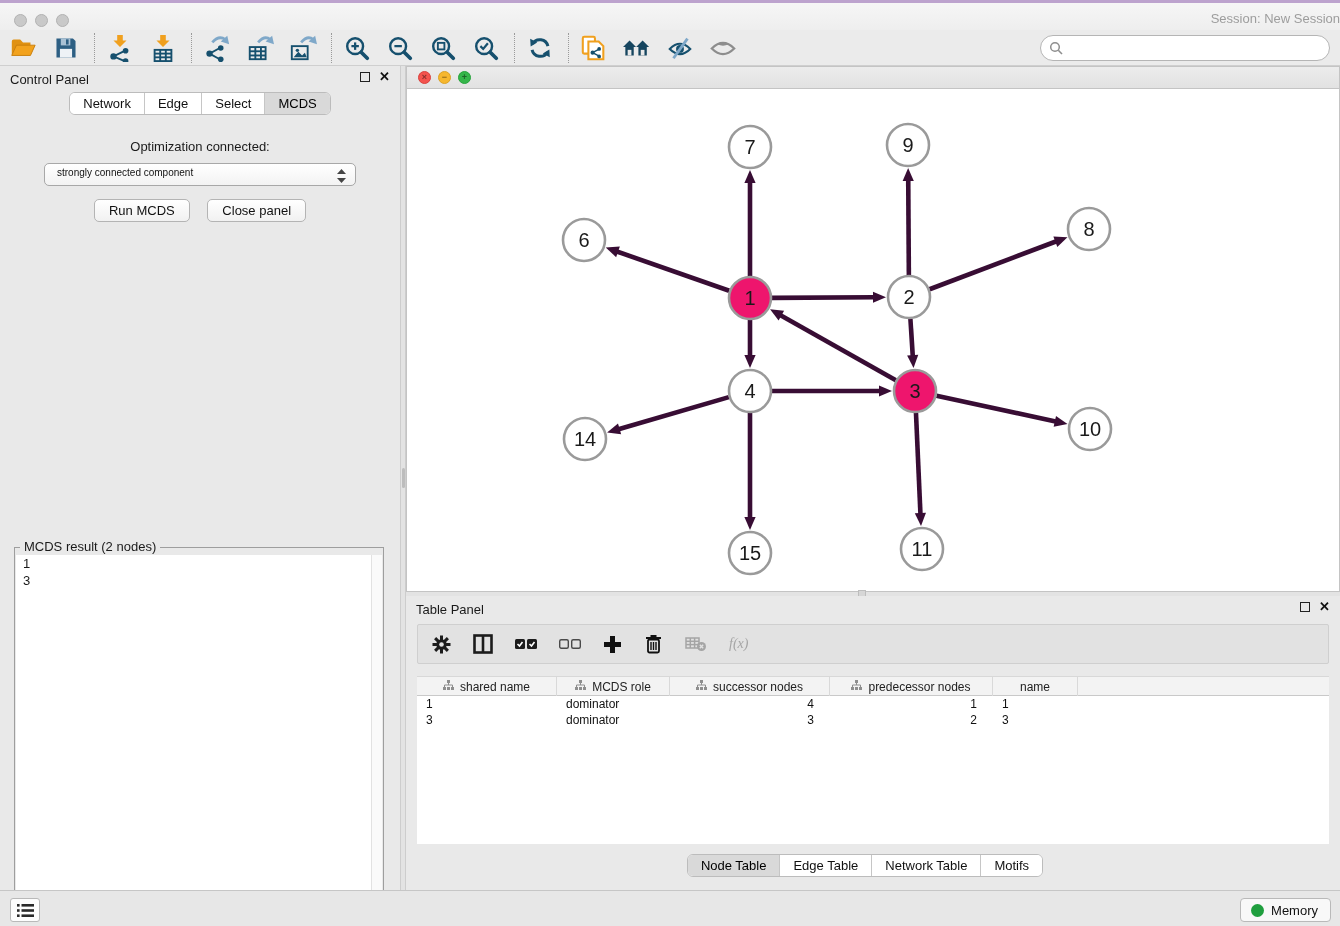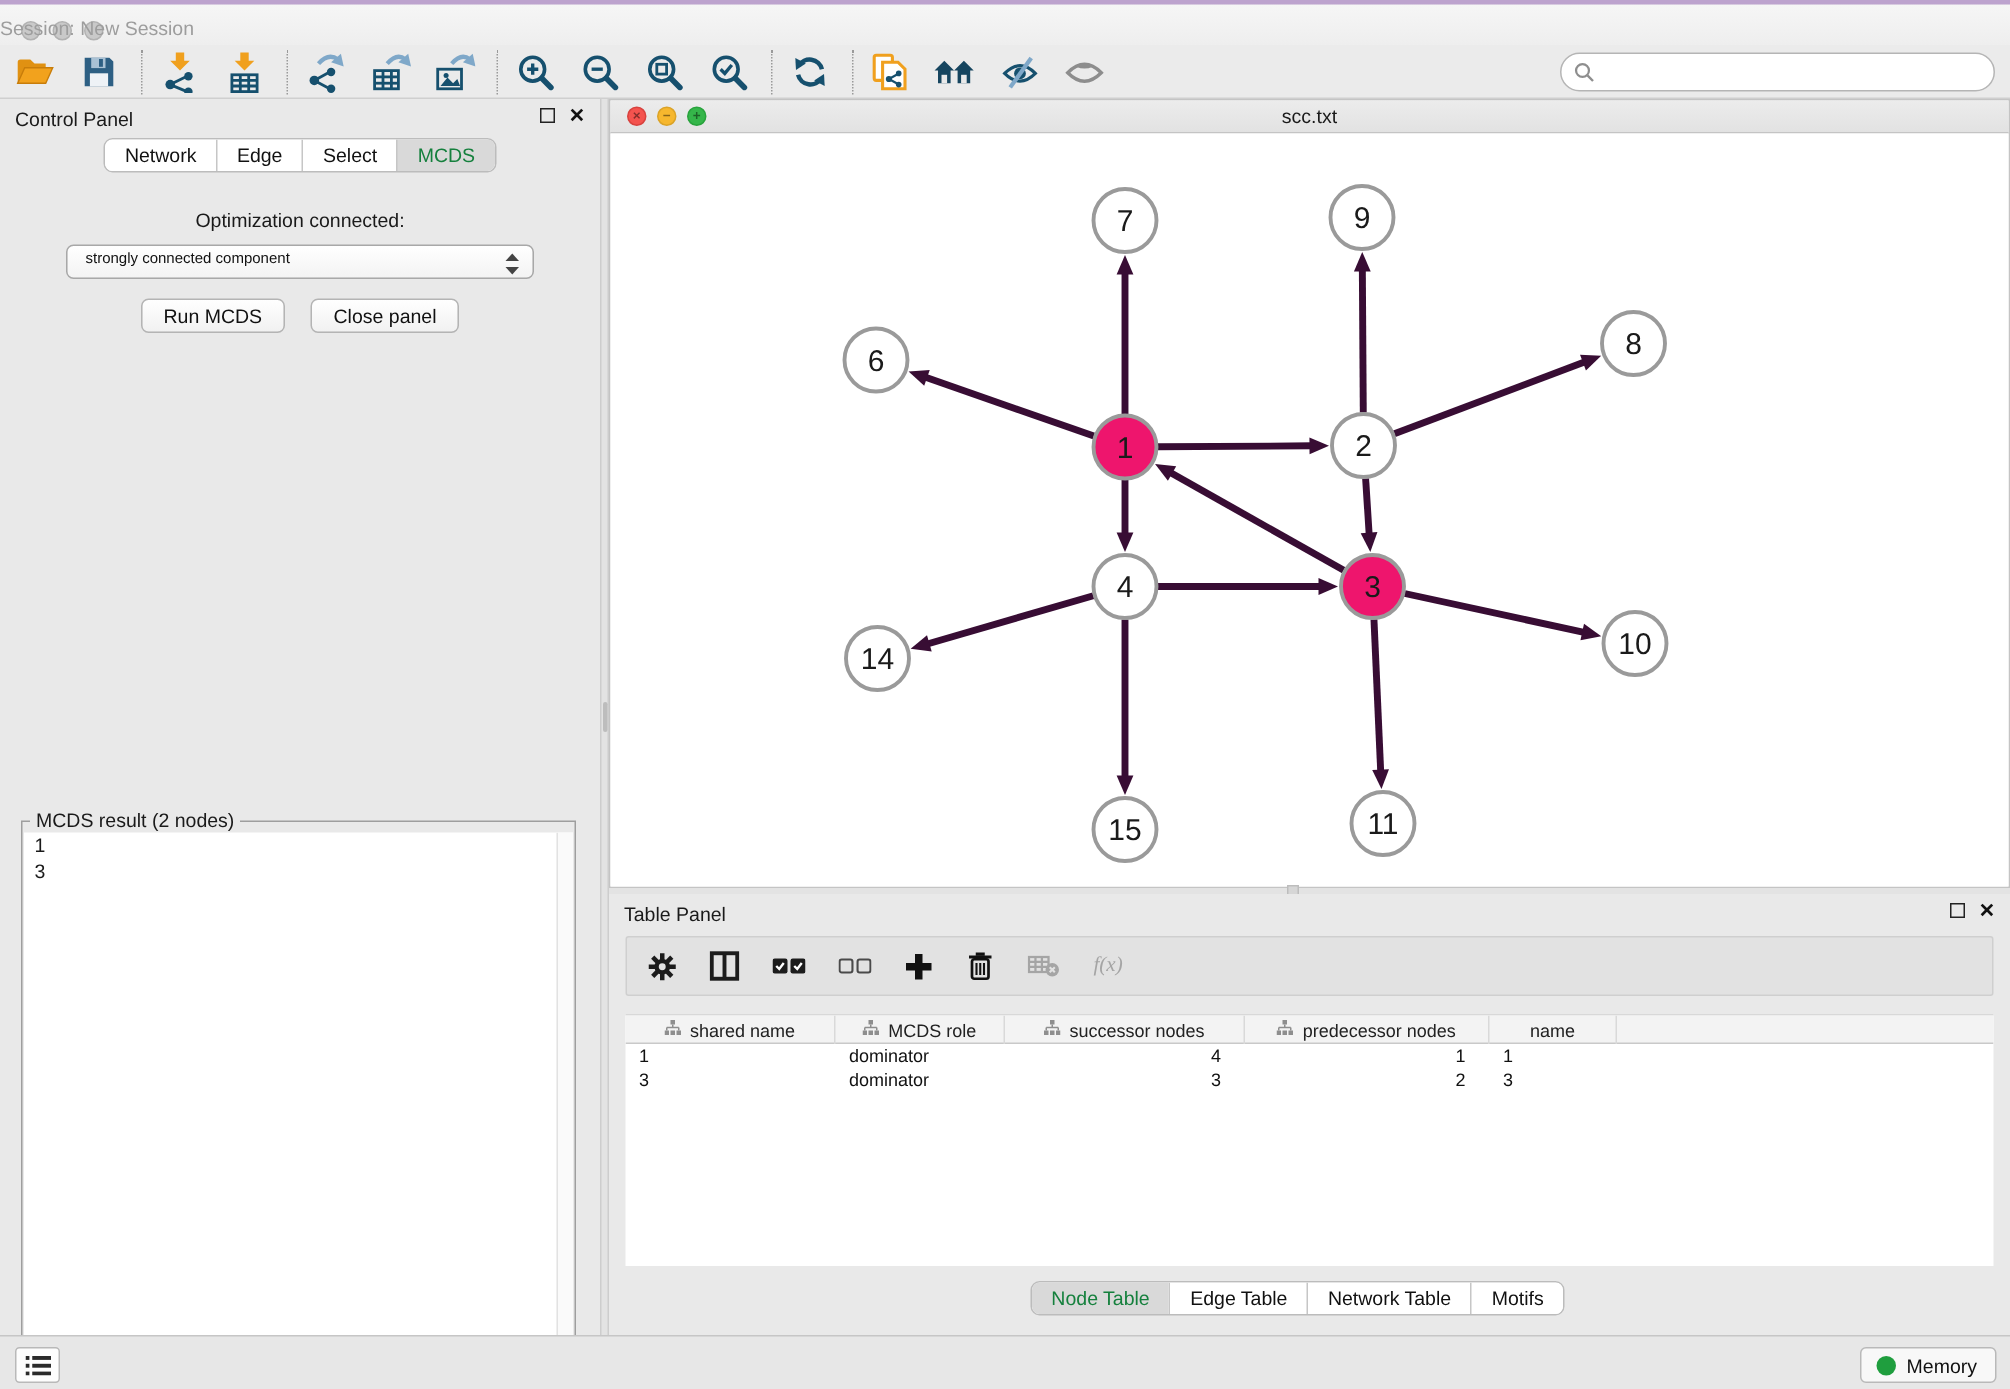--- a/index.html
+++ b/index.html
@@ -9,21 +9,21 @@
 
   
   .mac-titlebar { position:absolute; left:0; top:0; width:1340px; height:30px;
      background:linear-gradient(#f6f6f6,#eeeeee); border-top:3px solid #bda3ce; }
   .lights { position:absolute; left:14px; top:11px; display:flex; gap:8px; }
   .light { width:13px; height:13px; border-radius:50%; background:#c9c9c9; border:1px solid #b2b2b2;
      font-size:9px; line-height:11px; text-align:center; color:rgba(0,0,0,.45); font-weight:bold; }
   .light.red { background:#f4534e; border-color:#d8423e; }
   .light.yellow { background:#f6b72e; border-color:#dba327; }
   .light.green { background:#35b64a; border-color:#28a33c; }
-  .win-title { position:absolute; left:0; right:0; top:8px; text-align:left; color:#9d9d9d; font-size:13px; }
+  .win-title { position:absolute; left:0; right:0; top:8px; text-align:right; color:#9d9d9d; font-size:13px; }
 
   
   .toolbar { position:absolute; left:0; top:30px; width:1340px; height:36px;
      background:#ebebeb; border-bottom:1px solid #cfcfcf; display:flex; align-items:center; padding-left:8px; }
   .tbtn { width:30px; height:30px; margin-right:13px; display:flex; align-items:center; justify-content:center; }
   .tsep { width:1px; height:30px; margin:0 10px 0 0; border-left:1px dotted #9a9a9a; }
   .search-wrap { margin-left:auto; margin-right:10px; position:relative; }
   .search-input { width:290px; height:26px; border:1px solid #b5b5b5; border-radius:13px; background:#fff;
      padding:0 10px 0 28px; font-size:13px; outline:none; color:#333; }
   .search-icon { position:absolute; left:9px; top:6px; }
@@ -40,21 +40,21 @@
   .panel-head { position:relative; height:26px; padding:6px 0 0 10px; font-size:13px; color:#1a1a1a; }
   .head-icons { position:absolute; right:10px; top:6px; display:flex; gap:9px; align-items:center; }
   .float-box { width:10px; height:10px; border:1.6px solid #222; }
   .close-x { font-size:13px; font-weight:bold; color:#111; line-height:10px; }
 
   
   .seg-row { text-align:center; }
   .segments { display:inline-flex; border:1px solid #bcbcbc; border-radius:6px; overflow:hidden; background:#fff; }
   .seg { padding:3px 13px; font-size:13px; background:#fff; color:#111; border-left:1px solid #c6c6c6; white-space:nowrap; }
   .seg:first-child { border-left:none; }
-  .seg.selected { background:#d9d9d9; color:#15803d; }
+  .seg.selected { background:#d9d9d9; color:#000000; }
 
   
   .cp-content { position:absolute; left:6px; right:6px; top:53px; bottom:6px; background:#e9e9e9; }
   .opt-label { text-align:center; margin-top:20px; font-size:13px; }
   .combo { position:relative; margin:9px auto 0 auto; width:312px; height:23px; background:linear-gradient(#ffffff,#f3f3f3);
      border:1px solid #a8a8a8; border-radius:5px; padding:3px 26px 0 12px; font-size:10px; color:#111;
      white-space:nowrap; overflow:hidden; }
   .combo-arrows { position:absolute; right:8px; top:4px; }
   .btn-row { text-align:center; margin-top:13px; }
   .pushbtn { display:inline-block; min-width:88px; padding:3px 14px; margin:0 7px; background:linear-gradient(#ffffff,#f1f1f1);
@@ -330,21 +330,20 @@
 
     <div class="right-area">
 
       <div class="network-window">
         <div class="net-titlebar">
           <div class="net-lights">
             <div class="light red">×</div>
             <div class="light yellow">−</div>
             <div class="light green">+</div>
           </div>
-          <div class="net-title">scc.txt</div>
         </div>
         <svg class="net-canvas" id="graph-svg" viewBox="0 0 932 502">
             <line x1="343" y1="187" x2="343" y2="92" stroke="#380d34" stroke-width="4.6"></line>
             <polygon points="343,81 348.6,94 337.4,94" fill="#380d34"></polygon>
             <line x1="322.23121807335133" y1="201.7434376400866" x2="209.0972084320934" y2="162.2146872835025" stroke="#380d34" stroke-width="4.6"></line>
             <polygon points="198.71281746876906,158.5864061035458 212.83240448067576,157.58777573489314 209.13815455199259,168.16097380664158" fill="#380d34"></polygon>
             <line x1="364.9995649035371" y1="208.86163795658152" x2="468.0006724218063" y2="208.21383224891946" stroke="#380d34" stroke-width="4.6"></line>
             <polygon points="479.0004548735749,208.14465122721023 466.035931405264,213.82629986467603 465.96549254679644,202.6265213683299" fill="#380d34"></polygon>
             <line x1="343" y1="231" x2="343" y2="268" stroke="#380d34" stroke-width="4.6"></line>
             <polygon points="343,279 337.4,266 348.6,266" fill="#380d34"></polygon>

